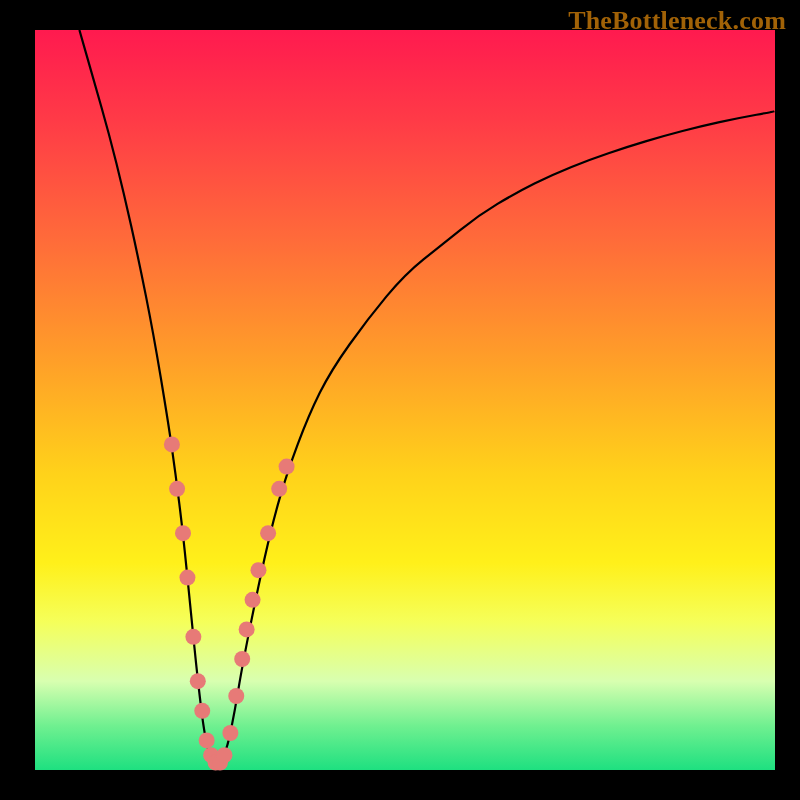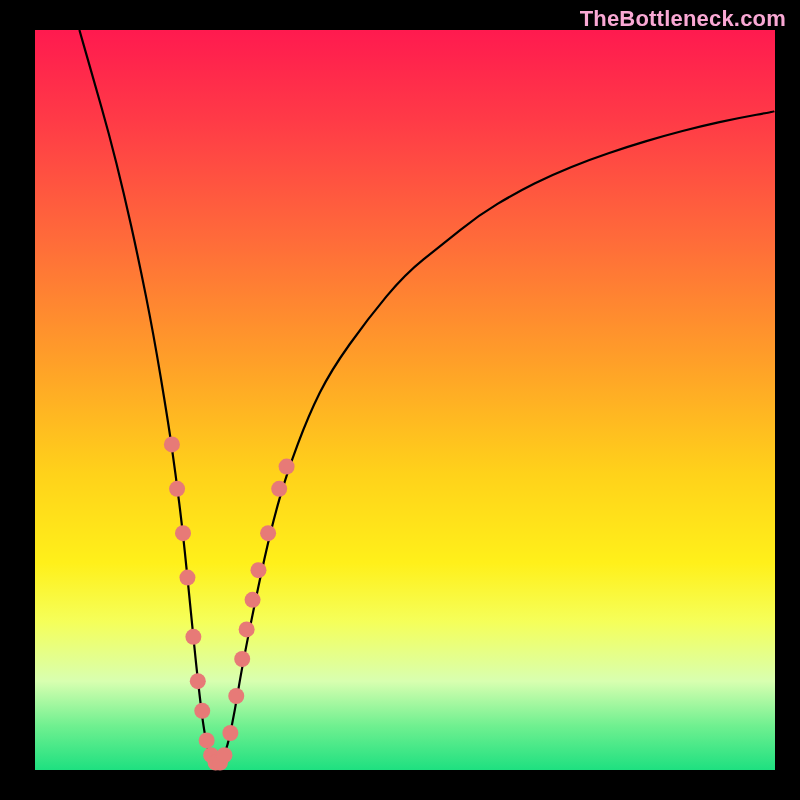--- a/index.html
+++ b/index.html
@@ -21,24 +21,24 @@
       #f5ff5a 80%,
       #d8ffb0 88%,
       #70f090 94%,
       #1ee080 100%);
   }
   .curve-layer { position: absolute; left: 0; top: 0; width: 100%; height: 100%; pointer-events: none; }
   .watermark {
     position: absolute;
     top: 6px;
     right: 14px;
-    font-family: Liberation Sans, sans-serif;
-    font-size: 22px;
+    font-family: Liberation Serif, serif;
+    font-size: 26px;
     font-weight: 600;
-    color: #f9a8d4;
+    color: #a16207;
     letter-spacing: 0.2px;
   }
 </style>
 </head>
 <body>
 <div class="stage">
   <div class="plot-area"></div>
   <svg class="curve-layer" viewBox="0 0 800 800" preserveAspectRatio="none">
     <g id="curve-group">
         <path d="M 79.40 30.00 Q 79.40 30.00 86.80 55.90 Q 94.20 81.80 101.60 107.70 Q 109.00 133.60 116.40 163.20 Q 123.80 192.80 131.20 226.10 Q 138.60 259.40 146.00 296.40 Q 153.40 333.40 160.80 377.80 Q 168.20 422.20 171.90 448.10 Q 175.60 474.00 179.30 503.60 Q 183.00 533.20 186.70 570.20 Q 190.40 607.20 194.10 644.20 Q 197.80 681.20 201.50 710.80 Q 205.20 740.40 208.90 751.50 Q 212.60 762.60 216.30 762.60 Q 220.00 762.60 223.70 755.20 Q 227.40 747.80 231.10 729.30 Q 234.80 710.80 238.50 688.60 Q 242.20 666.40 249.60 629.40 Q 257.00 592.40 264.40 559.10 Q 271.80 525.80 279.20 499.90 Q 286.60 474.00 297.70 444.40 Q 308.80 414.80 319.90 392.60 Q 331.00 370.40 349.50 344.50 Q 368.00 318.60 386.50 296.40 Q 405.00 274.20 423.50 259.40 Q 442.00 244.60 460.50 229.80 Q 479.00 215.00 497.50 203.90 Q 516.00 192.80 534.50 183.55 Q 553.00 174.30 571.50 166.90 Q 590.00 159.50 608.50 153.21 Q 627.00 146.92 645.50 141.37 Q 664.00 135.82 682.50 131.01 Q 701.00 126.20 719.50 122.13 Q 738.00 118.06 756.50 114.73 T 775.00 111.40" fill="none" stroke="#000000" stroke-width="2.2"></path>

